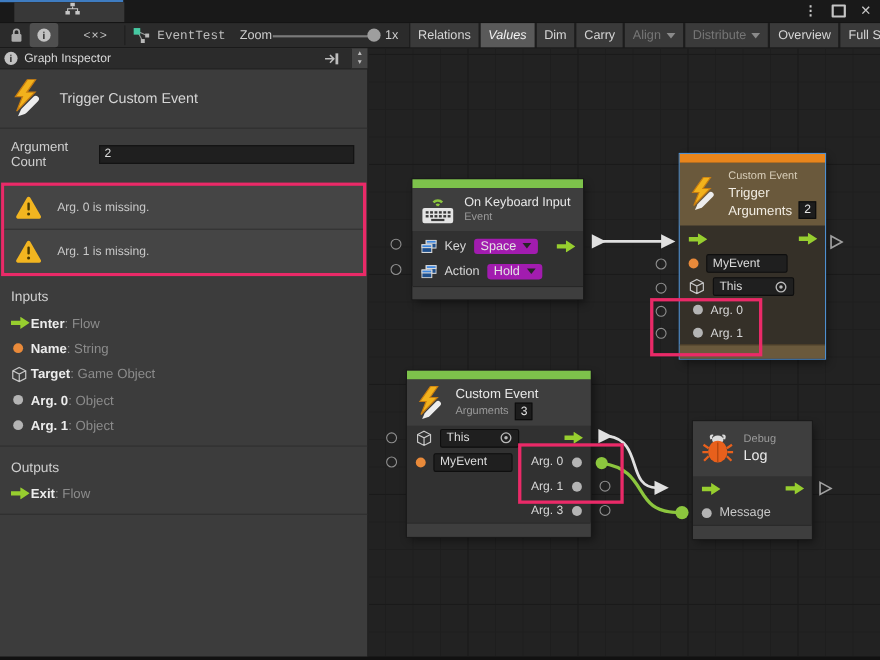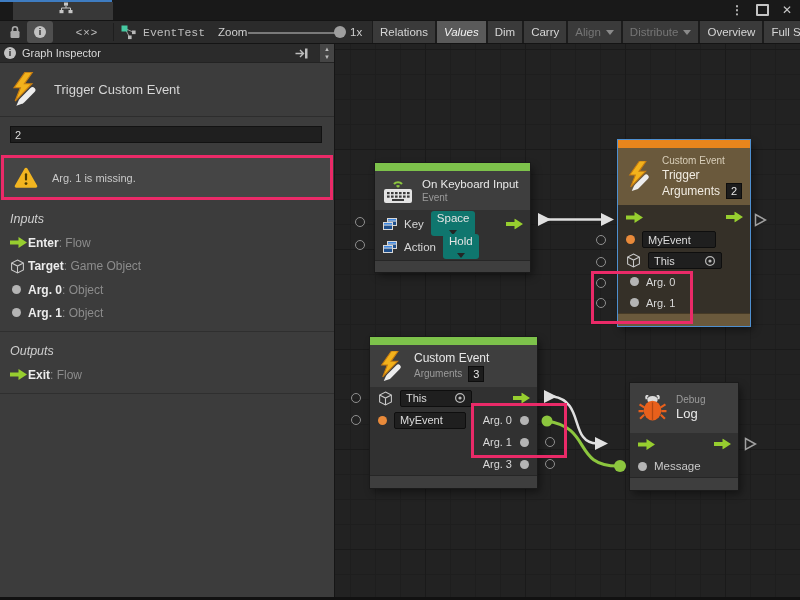--- a/index.html
+++ b/index.html
@@ -55,21 +55,21 @@
   .insp-title{display:flex;align-items:center;gap:14px;padding:9px 8px 9px 10px;border-bottom:1px solid #2D2D2D;}
   .insp-title .t{font-size:13px;color:#D6D6D6;}
   .arg-row{display:flex;align-items:center;padding:9px 12px 7px 10px;gap:4px;}
   .arg-row label{flex:0 0 76px;font-size:12px;color:#CFCFCF;}
   .field{flex:1;height:15px;background:#1F1F1F;border:1px solid #121212;color:#DDD;
          font-size:11px;padding:0 4px;font-family:"Liberation Sans",sans-serif;}
   .warnings{margin:5px 1px 0 1px;border:3px solid #EA2A68;}
   .warning-row{display:flex;align-items:center;gap:14px;background:#454545;padding:9px 10px;}
   .warning-row + .warning-row{border-top:1px solid #333;}
   .warning-row .msg{font-size:11px;color:#C9C9C9;}
-  .section-label{padding:12px 10px 5px 10px;font-size:12.5px;color:#CFCFCF;font-style:italic;}
+  .section-label{padding:12px 10px 5px 10px;font-size:12.5px;color:#CFCFCF;}
   .port-row{display:flex;align-items:center;padding:4.5px 10px;}
   .port-row .pico{width:18px;display:flex;justify-content:flex-start;align-items:center;}
   .port-row b{font-size:12px;color:#ECECEC;}
   .port-row .ptype{font-size:12px;color:#8C8C8C;}
   .port-row .ptype::before{content:" : ";}
   .insp-div{border-top:1px solid #2F2F2F;margin-top:7px;}
 
   
   .canvas{position:absolute;left:335px;top:0;right:0;bottom:3px;background-color:#222;
     background-image:
@@ -85,22 +85,22 @@
   .node{position:absolute;z-index:2;background:#313131;
         box-shadow:0 0 0 1px #1A1A1A,3px 4px 8px rgba(0,0,0,.45);}
   .node-topbar{height:8px;}
   .node-header{display:flex;align-items:center;gap:9px;padding:0 8px;background:#3E3E3E;}
   .node-footer{height:11px;background:#3E3E3E;border-top:1px solid #262626;}
   .ntitle{font-size:11.5px;color:#E8E8E8;line-height:1.25;}
   .nsub{font-size:10px;color:#9B9B9B;line-height:1.3;}
   .nrow{position:relative;display:flex;align-items:center;gap:7px;padding:0 8px;box-sizing:border-box;}
   .nlabel{font-size:11.5px;color:#D6D6D6;}
   .arglabel{font-size:11px;color:#D8D8D8;}
-  .dd{background:#0f766e;border-radius:3px;color:#E4E4E4;font-size:11.5px;padding:1px 6px;
-      display:flex;align-items:center;gap:6px;flex-direction:column;}
+  .dd{background:#a21caf;border-radius:3px;color:#E4E4E4;font-size:11.5px;padding:1px 6px;
+      display:flex;align-items:center;gap:6px;}
   .nfield{background:#1F1F1F;border:1px solid #0E0E0E;border-radius:2px;color:#DCDCDC;font-size:11px;
           padding:0 5px;height:15px;display:flex;align-items:center;justify-content:space-between;}
   .chip{background:#1C1C1C;border:1px solid #0D0D0D;color:#E6E6E6;font-size:11px;padding:0 4px;line-height:14px;}
   .dot{width:9px;height:9px;border-radius:50%;flex:0 0 auto;}
   .dot.orange{background:#E98A3A;}
   .dot.gray{background:#B4B4B4;}
   .out-arrow{position:absolute;right:7px;top:50%;transform:translateY(-50%);display:flex;}
   .rcluster{position:absolute;right:8px;top:50%;transform:translateY(-50%);display:flex;align-items:center;gap:8px;}
 
   
@@ -508,46 +508,64 @@
           <svg width="30" height="35" viewBox="0 0 26 30">
             <polygon points="13,0 3.5,13.5 9,13.5 4.5,25 19,10 12.5,10 19.5,0" fill="#F2B21C" stroke="#C87D10" stroke-width="1"></polygon>
             <line x1="10.5" y1="24.5" x2="19.5" y2="15.5" stroke="#EDEDED" stroke-width="5" stroke-linecap="round"></line>
             <polygon points="5.5,29 11.5,27 8,23.5" fill="#EDEDED"></polygon>
           </svg>
         </span>
         <span class="t">Trigger Custom Event</span>
       </div>
 
       <div class="arg-row">
+        <label>Argument Count</label>
         <input class="field" readonly="" value="2" style="">
       </div>
 
       <div class="warnings">
         <div class="warning-row">
           <span style="display:flex;">
             <svg width="24" height="21" viewBox="0 0 24 21">
                 <path d="M10.6 1.6 L0.9 18.4 a1.6 1.6 0 0 0 1.4 2.4 H21.7 a1.6 1.6 0 0 0 1.4 -2.4 L13.4 1.6 a1.6 1.6 0 0 0 -2.8 0 Z" fill="#F2B520"></path>
                 <rect x="10.9" y="6.2" width="2.2" height="7.2" rx="1" fill="#4A3A00"></rect>
                 <circle cx="12" cy="16.6" r="1.4" fill="#4A3A00"></circle>
               </svg>
           </span>
+          <span class="msg">Arg. 0 is missing.</span>
+        </div>
+        <div class="warning-row">
+          <span style="display:flex;">
+            <svg width="24" height="21" viewBox="0 0 24 21">
+                <path d="M10.6 1.6 L0.9 18.4 a1.6 1.6 0 0 0 1.4 2.4 H21.7 a1.6 1.6 0 0 0 1.4 -2.4 L13.4 1.6 a1.6 1.6 0 0 0 -2.8 0 Z" fill="#F2B520"></path>
+                <rect x="10.9" y="6.2" width="2.2" height="7.2" rx="1" fill="#4A3A00"></rect>
+                <circle cx="12" cy="16.6" r="1.4" fill="#4A3A00"></circle>
+              </svg>
+          </span>
           <span class="msg">Arg. 1 is missing.</span>
         </div>
       </div>
 
       <div class="section-label">Inputs</div>
 
       <div class="port-row">
         <span class="pico">
           <svg width="17" height="11" viewBox="0 0 17 11">
               <path d="M0 3.5 H8.5 V0 L17 5.5 L8.5 11 V7.5 H0 Z" fill="#97CE2F"></path>
             </svg>
         </span>
         <b>Enter</b>
         <span class="ptype">Flow</span>
+      </div>
+      <div class="port-row">
+        <span class="pico">
+            <span class="dot orange" style="margin-left:2px;"></span>
+          </span>
+        <b>Name</b>
+        <span class="ptype">String</span>
       </div>
       <div class="port-row">
         <span class="pico">
           <svg width="15" height="15" viewBox="0 0 14 14">
               <path d="M7 1 L12.5 3.8 V10.2 L7 13 L1.5 10.2 V3.8 Z M1.5 3.8 L7 6.6 L12.5 3.8 M7 6.6 V13" fill="none" stroke="#C9C9C9"></path>
             </svg>
         </span>
         <b>Target</b>
         <span class="ptype">Game Object</span>
       </div>

